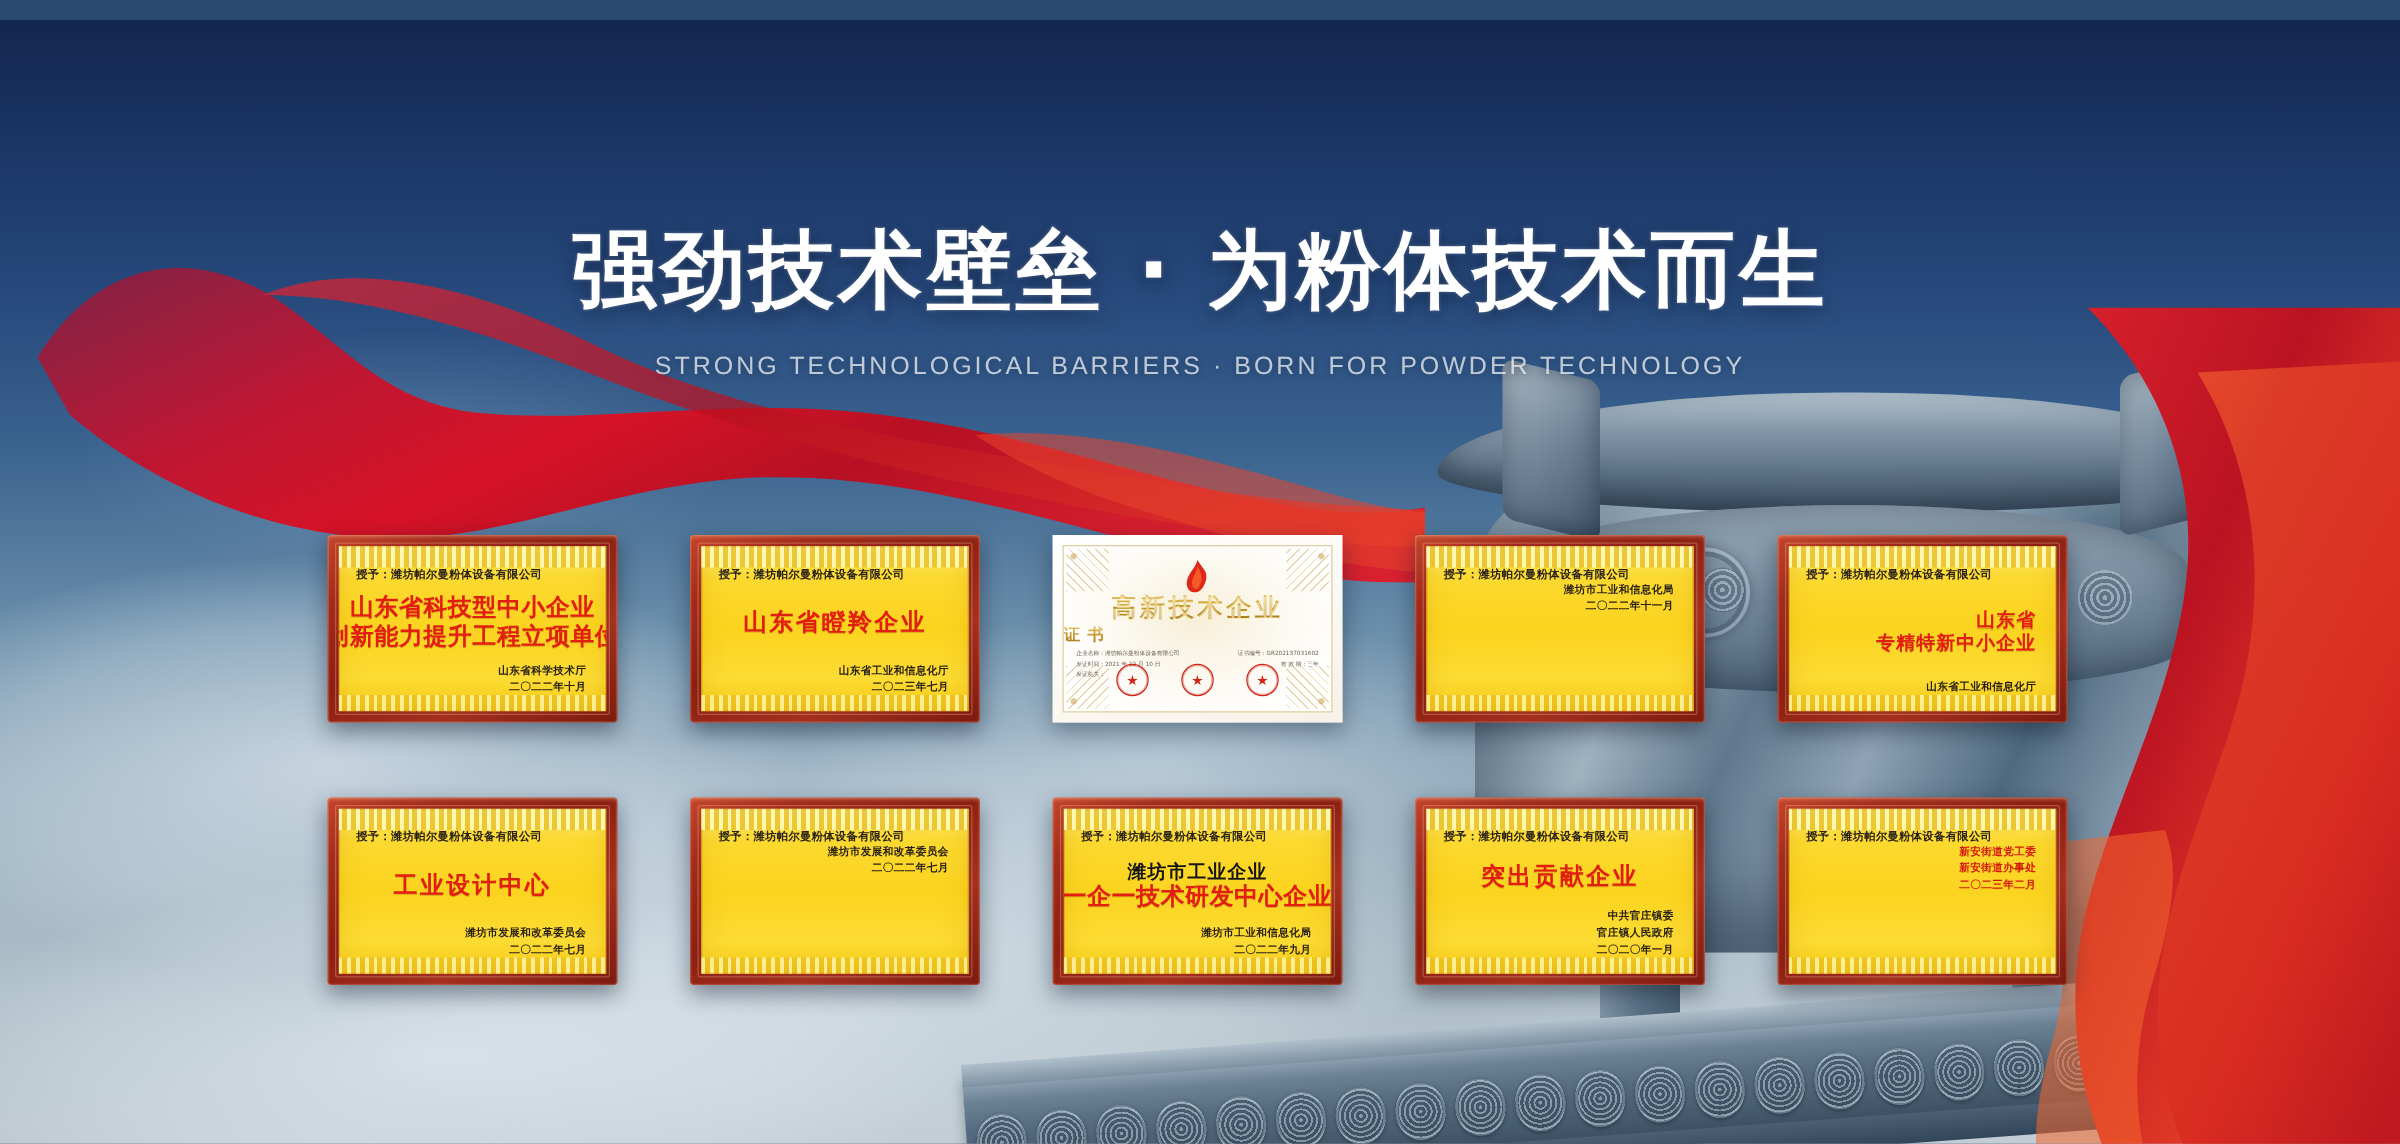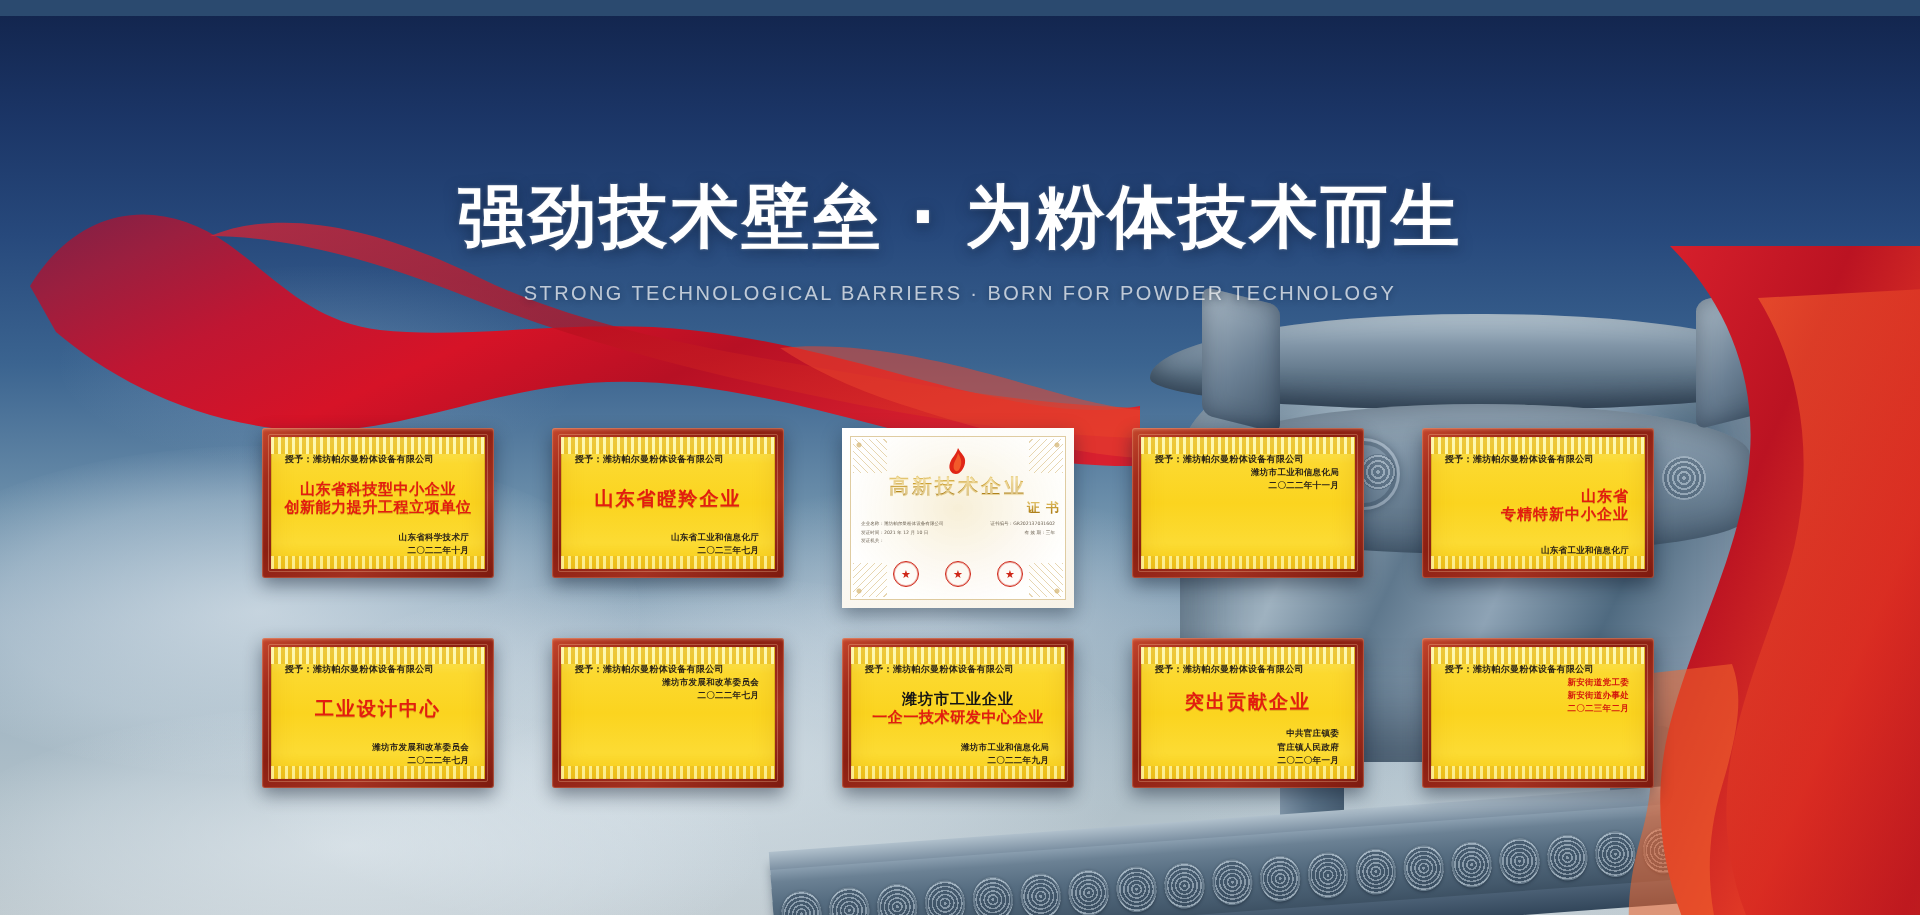--- a/index.html
+++ b/index.html
@@ -213,35 +213,35 @@
     display:flex; flex-direction:column; justify-content:center;
     align-items:center;
     text-align:center;
   }
   .p-title .tl {
     font-size:19px; font-weight:bold; color:#e31d0f;
     letter-spacing:2px; line-height:1.22; white-space:nowrap;
     text-shadow:0 1px 0 rgba(120,20,0,.25);
   }
   .p-title .tl.sm   { font-size:15px; letter-spacing:1px; }
-  .p-title .tl.xs   { font-size:15px; letter-spacing:.6px; }
+  .p-title .tl.xs   { font-size:19px; letter-spacing:.6px; }
   .p-title .tl.dark { color:#151515; text-shadow:none; }
   .p-title.right { align-items:flex-end; text-align:right; padding-right:4px; }
 
   .p-issuer {
     position:relative; z-index:2;
     text-align:right; margin-right:4px; margin-bottom:4px;
     font-size:8.5px; color:#2a2218; font-weight:bold;
     line-height:1.55; letter-spacing:.3px; white-space:nowrap;
   }
   .p-issuer.red { color:#d4190c; }
 
   
   .certificate {
-    position:relative; width:232px; height:180px;
+    position:relative; width:232px; height:150px;
     background:linear-gradient(160deg,#ffffff 0%,#fdfbf6 40%,#f7f2e7 100%);
     box-shadow:0 7px 18px rgba(10,22,40,.40);
     overflow:hidden;
     padding:8px;
   }
   .cert-inner {
     position:relative; width:100%; height:100%;
     border:1px solid rgba(196,162,86,.55);
     background:
       radial-gradient(ellipse at 50% 44%, rgba(247,238,214,.95) 0%, rgba(252,249,241,.92) 46%, rgba(255,255,255,.96) 78%);
@@ -269,21 +269,21 @@
     font-size:20px; font-weight:bold; letter-spacing:3px;
     color:#c89a2a;
     background:linear-gradient(180deg,#f0d98a 0%,#c99b2c 42%,#9d7211 100%);
     -webkit-background-clip:text; background-clip:text;
     -webkit-text-fill-color:transparent;
     text-shadow:0 1px 0 rgba(255,245,210,.6);
     white-space:nowrap;
   }
   .cert-sub {
     position:absolute; left:0; right:0; top:62px;
-    text-align:right;
+    text-align:left;
     font-size:13px; font-weight:bold; letter-spacing:6px;
     color:#b98f22;
     background:linear-gradient(180deg,#eed382 0%,#bd8f23 60%,#96690e 100%);
     -webkit-background-clip:text; background-clip:text;
     -webkit-text-fill-color:transparent;
     white-space:nowrap;
   }
   .cert-fields {
     position:absolute; left:10px; right:10px; top:83px;
     font-size:4.6px; color:#6d6354; line-height:1.9;

